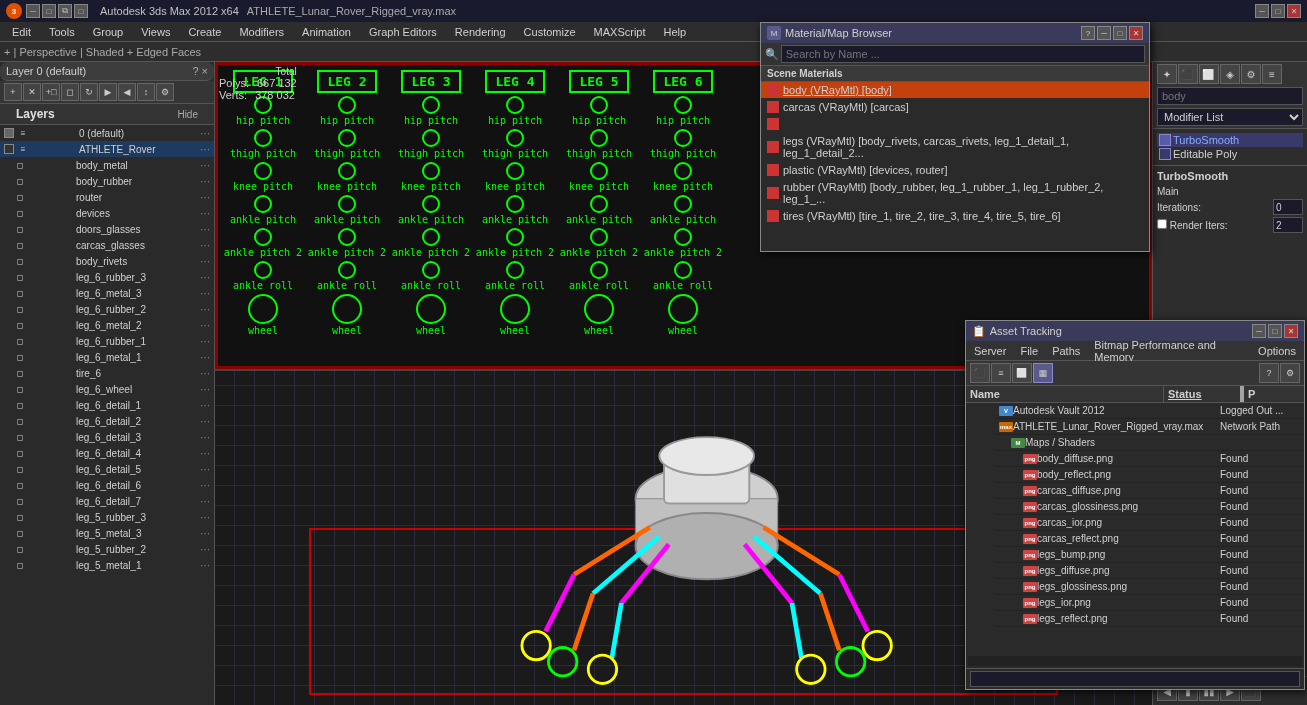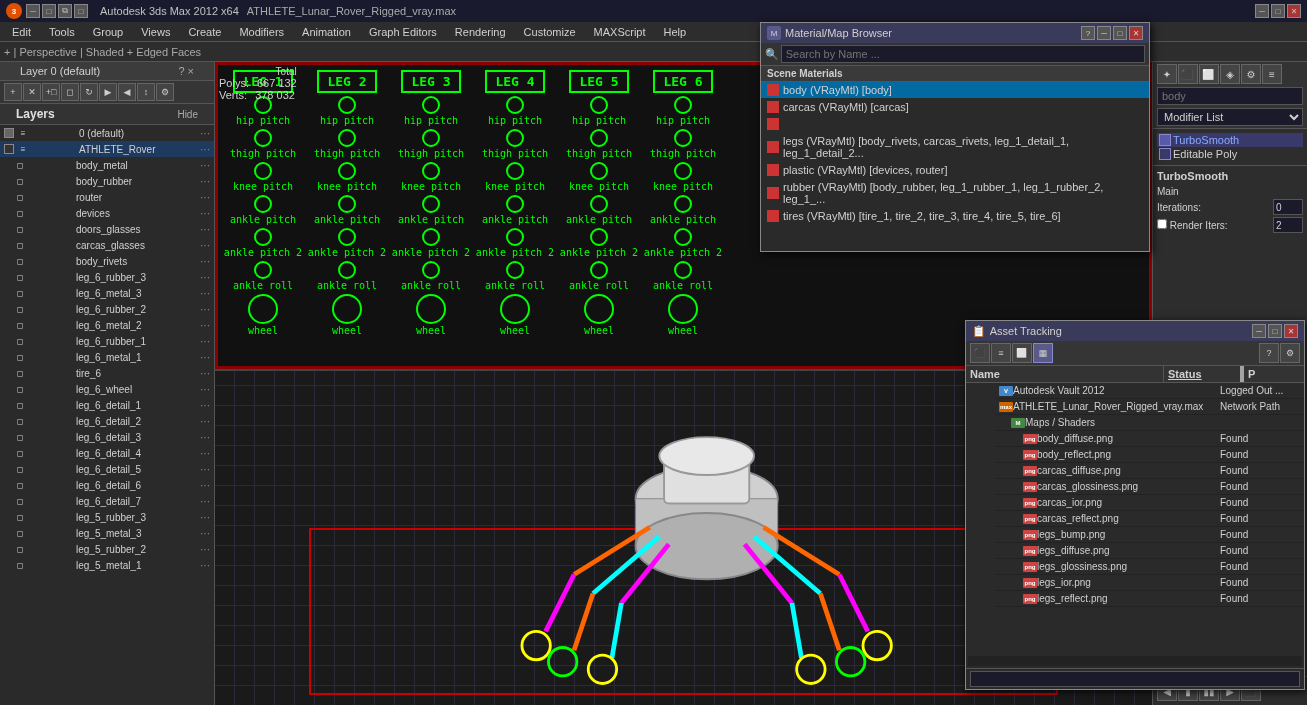--- a/index.html
+++ b/index.html
@@ -17,21 +17,21 @@
     .menu-item { padding: 2px 8px; cursor: pointer; font-size: 11px; color: #d0d0d0; }
 
     
     .toolbar { background: #2d2d2d; height: 20px; display: flex; align-items: center; padding: 0 4px; border-bottom: 1px solid #555; font-size: 11px; color: #aaa; gap: 4px; }
 
     
     .main-layout { display: flex; height: calc(705px - 62px); }
 
     
     .left-panel { width: 215px; background: #2a2a2a; border-right: 1px solid #555; display: flex; flex-direction: column; flex-shrink: 0; }
-    .left-panel-header { background: #3c3c3c; padding: 3px 20px; font-size: 11px; color: #d0d0d0; display: flex; align-items: flex-end; justify-content: space-between; border-bottom: 1px solid #555; }
+    .left-panel-header { background: #3c3c3c; padding: 3px 6px; font-size: 11px; color: #d0d0d0; display: flex; align-items: flex-end; justify-content: space-between; border-bottom: 1px solid #555; border-radius: 8px; }
     .left-panel-toolbar { display: flex; gap: 1px; padding: 2px 4px; background: #353535; border-bottom: 1px solid #555; flex-wrap: wrap; }
     .lp-btn { width: 18px; height: 18px; background: #444; border: 1px solid #666; display: flex; align-items: center; justify-content: center; font-size: 9px; cursor: pointer; color: #ccc; }
 
     
     .layers-header { display: flex; align-items: center; justify-content: space-between; padding: 3px 16px; background: #333; border-bottom: 1px solid #555; }
     .layers-title { font-size: 12px; font-weight: bold; color: #e0e0e0; }
     .layers-hide-btn { color: #aaa; cursor: pointer; font-size: 10px; }
 
     .layers-list { overflow-y: auto; flex: 1; background: #2a2a2a; }
     .layer-item { display: flex; align-items: center; padding: 1px 4px; cursor: pointer; min-height: 16px; font-size: 10px; }
@@ -78,21 +78,21 @@
 
     
     .material-browser { position: absolute; top: 0; left: 0; width: 390px; height: 230px; background: #2a2a2a; border: 1px solid #888; box-shadow: 2px 2px 8px rgba(0,0,0,0.8); z-index: 100; }
     .mb-titlebar { background: #3a3a5a; height: 20px; display: flex; align-items: center; justify-content: space-between; padding: 0 6px; font-size: 11px; color: #d0d0d0; }
     .mb-title-left { display: flex; align-items: center; gap: 4px; }
     .mb-icon { width: 14px; height: 14px; background: #5a5a8a; border-radius: 2px; display: flex; align-items: center; justify-content: center; font-size: 8px; }
     .mb-toolbar { display: flex; align-items: center; padding: 2px 4px; gap: 2px; background: #333; border-bottom: 1px solid #555; }
     .mb-search { flex: 1; background: #1a1a2a; border: 1px solid #555; color: #d0d0d0; height: 18px; padding: 0 4px; font-size: 11px; }
     .mb-section-header { background: #3a3a3a; padding: 2px 6px; font-size: 10px; color: #d0d0d0; font-weight: bold; border-bottom: 1px solid #555; }
     .mb-item { display: flex; align-items: center; padding: 2px 6px; cursor: pointer; font-size: 11px; border-bottom: 1px solid #2a2a2a; }
-    .mb-item.active { background: #0369a1; }
+    .mb-item.active { background: #c2410c; text-decoration: underline; }
     .mb-item-bar { width: 12px; height: 12px; background: #cc3333; margin-right: 4px; flex-shrink: 0; }
 
     
     .asset-tracking { position: absolute; bottom: 0; right: 0; width: 335px; height: 360px; background: #2a2a2a; border: 1px solid #888; box-shadow: 2px 2px 8px rgba(0,0,0,0.8); z-index: 100; }
     .at-titlebar { background: #3a3a5a; height: 20px; display: flex; align-items: center; justify-content: space-between; padding: 0 6px; font-size: 11px; color: #d0d0d0; }
     .at-title-left { display: flex; align-items: center; gap: 4px; }
     .at-menu { background: #333; height: 20px; display: flex; align-items: center; padding: 0 2px; gap: 2px; border-bottom: 1px solid #555; }
     .at-menu-item { padding: 2px 6px; font-size: 11px; color: #d0d0d0; cursor: pointer; }
     .at-toolbar { display: flex; gap: 1px; padding: 2px 4px; background: #353535; border-bottom: 1px solid #555; }
     .at-btn { width: 20px; height: 20px; background: #444; border: 1px solid #666; display: flex; align-items: center; justify-content: center; font-size: 9px; cursor: pointer; color: #ccc; }
@@ -725,20 +725,27 @@
     <div class="at-title-left">
       <span>📋</span>
       <span>Asset Tracking</span>
     </div>
     <div style="display:flex;gap:2px;">
       <div class="title-btn">─</div>
       <div class="title-btn">□</div>
       <div class="title-btn" style="background:#aa3333;">✕</div>
     </div>
   </div>
+  <div class="at-menu">
+    <span class="at-menu-item">Server</span>
+    <span class="at-menu-item">File</span>
+    <span class="at-menu-item">Paths</span>
+    <span class="at-menu-item">Bitmap Performance and Memory</span>
+    <span class="at-menu-item">Options</span>
+  </div>
   <div class="at-toolbar">
     <div class="at-btn">⬛</div>
     <div class="at-btn">≡</div>
     <div class="at-btn">⬜</div>
     <div class="at-btn active">▦</div>
     <div style="flex:1;"></div>
     <div class="at-btn">?</div>
     <div class="at-btn">⚙</div>
   </div>
   <div class="at-table-header">

